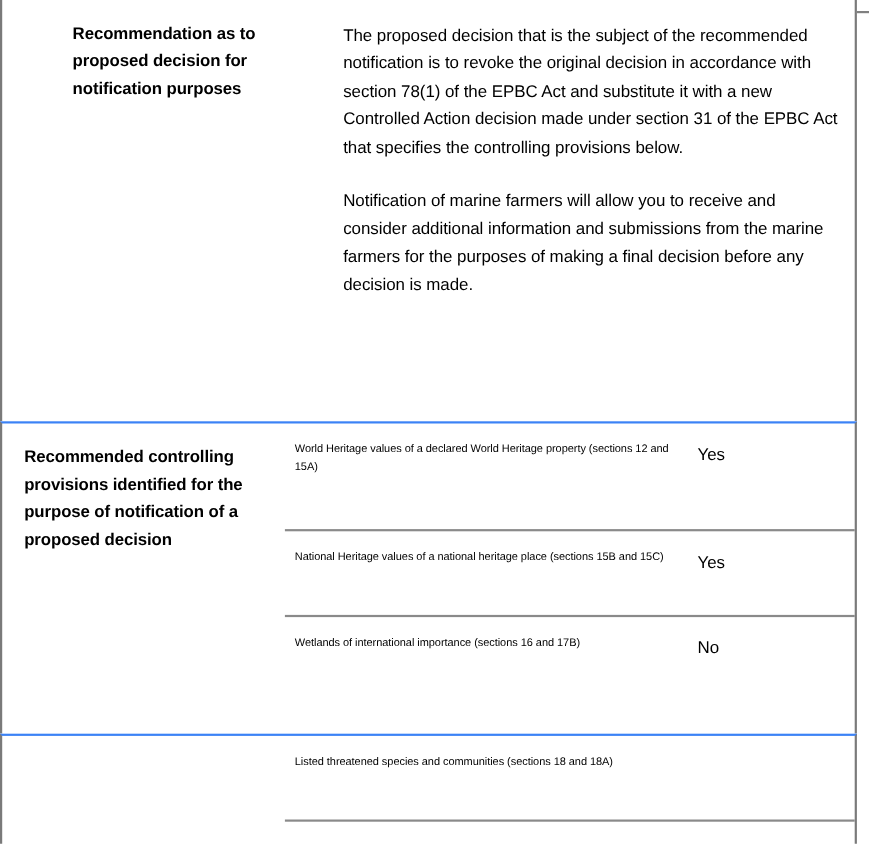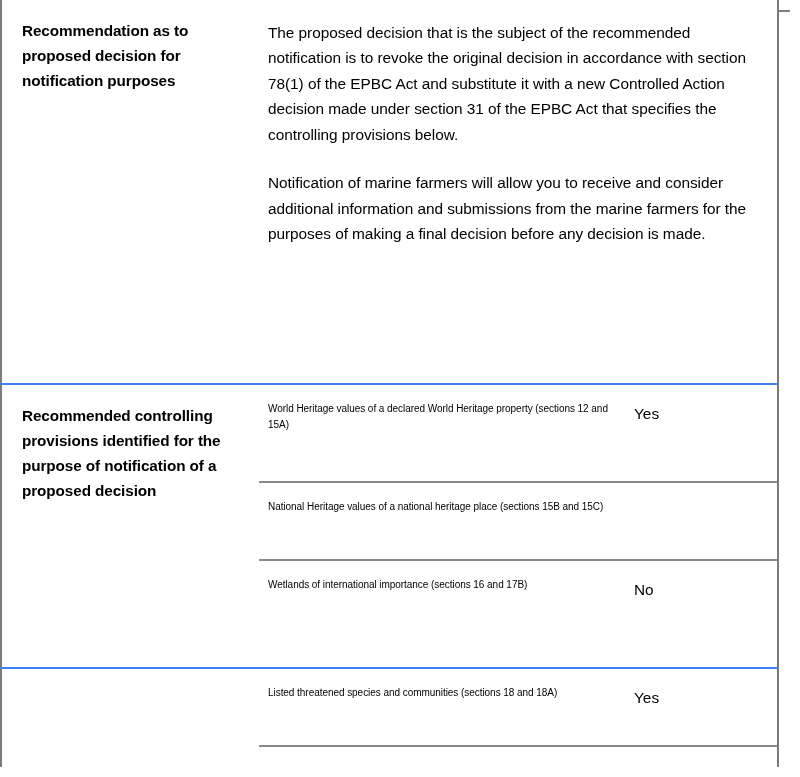--- a/index.html
+++ b/index.html
@@ -107,21 +107,21 @@
     padding-left: 6px;
   }
 </style>
 </head>
 <body>
 
 <div class="page">
 
   <div class="frame-top"></div>
 
-  <div class="block" style="height:383px;">
+  <div class="block" style="height:383px;padding-left:44px;">
     <div class="block-inner">
       <div class="label-cell">Recommendation as to proposed decision for notification purposes</div>
       <div class="body-cell">
         <div class="para-wrap">
           <p class="para">The proposed decision that is the subject of the recommended notification is to revoke the original decision in accordance with section 78(1) of the EPBC Act and substitute it with a new Controlled Action decision made under section 31 of the EPBC Act that specifies the controlling provisions below.</p>
           <p class="para">Notification of marine farmers will allow you to receive and consider additional information and submissions from the marine farmers for the purposes of making a final decision before any decision is made.</p>
         </div>
       </div>
     </div>
   </div>
@@ -130,41 +130,41 @@
     <div class="block-inner">
       <div class="label-cell">Recommended controlling provisions identified for the purpose of notification of a proposed decision</div>
       <div class="body-cell">
         <div class="prov-list">
 
           <div class="prov-row" style="height:96px;">
             <div class="prov-name">World Heritage values of a declared World Heritage property (sections 12 and 15A)</div>
             <div class="prov-value">Yes</div>
           </div>
 
-          <div class="prov-row" style="height:78px;flex-direction:column;">
+          <div class="prov-row" style="height:78px;">
             <div class="prov-name">National Heritage values of a national heritage place (sections 15B and 15C)</div>
             <div class="prov-value">Yes</div>
           </div>
 
           <div class="prov-row" style="height:72px;">
             <div class="prov-name">Wetlands of international importance (sections 16 and 17B)</div>
             <div class="prov-value">No</div>
           </div>
 
         </div>
       </div>
     </div>
   </div>
 
   <div class="block with-top" style="height:100px;">
     <div class="block-inner">
       <div class="label-cell"></div>
       <div class="body-cell">
         <div class="prov-list">
-          <div class="prov-row" style="height:76px;">
+          <div class="prov-row" style="height:76px;flex-direction:column;">
             <div class="prov-name">Listed threatened species and communities (sections 18 and 18A)</div>
             <div class="prov-value">Yes</div>
           </div>
           <div class="prov-row" style="height:10px;padding:0;"></div>
         </div>
       </div>
     </div>
   </div>
 
 </div>

